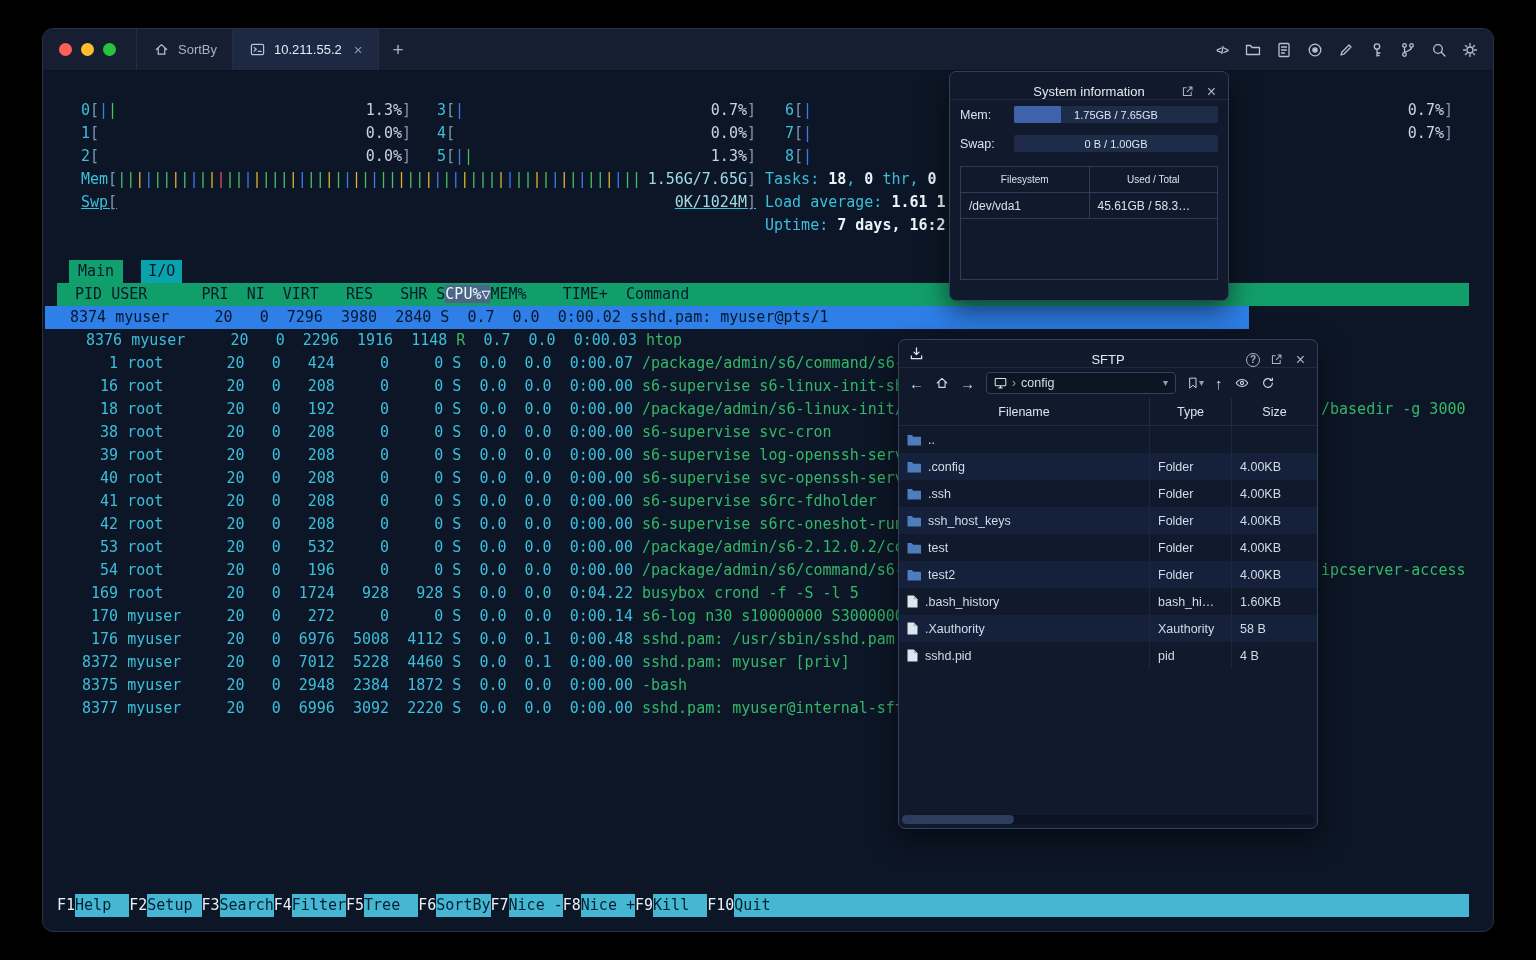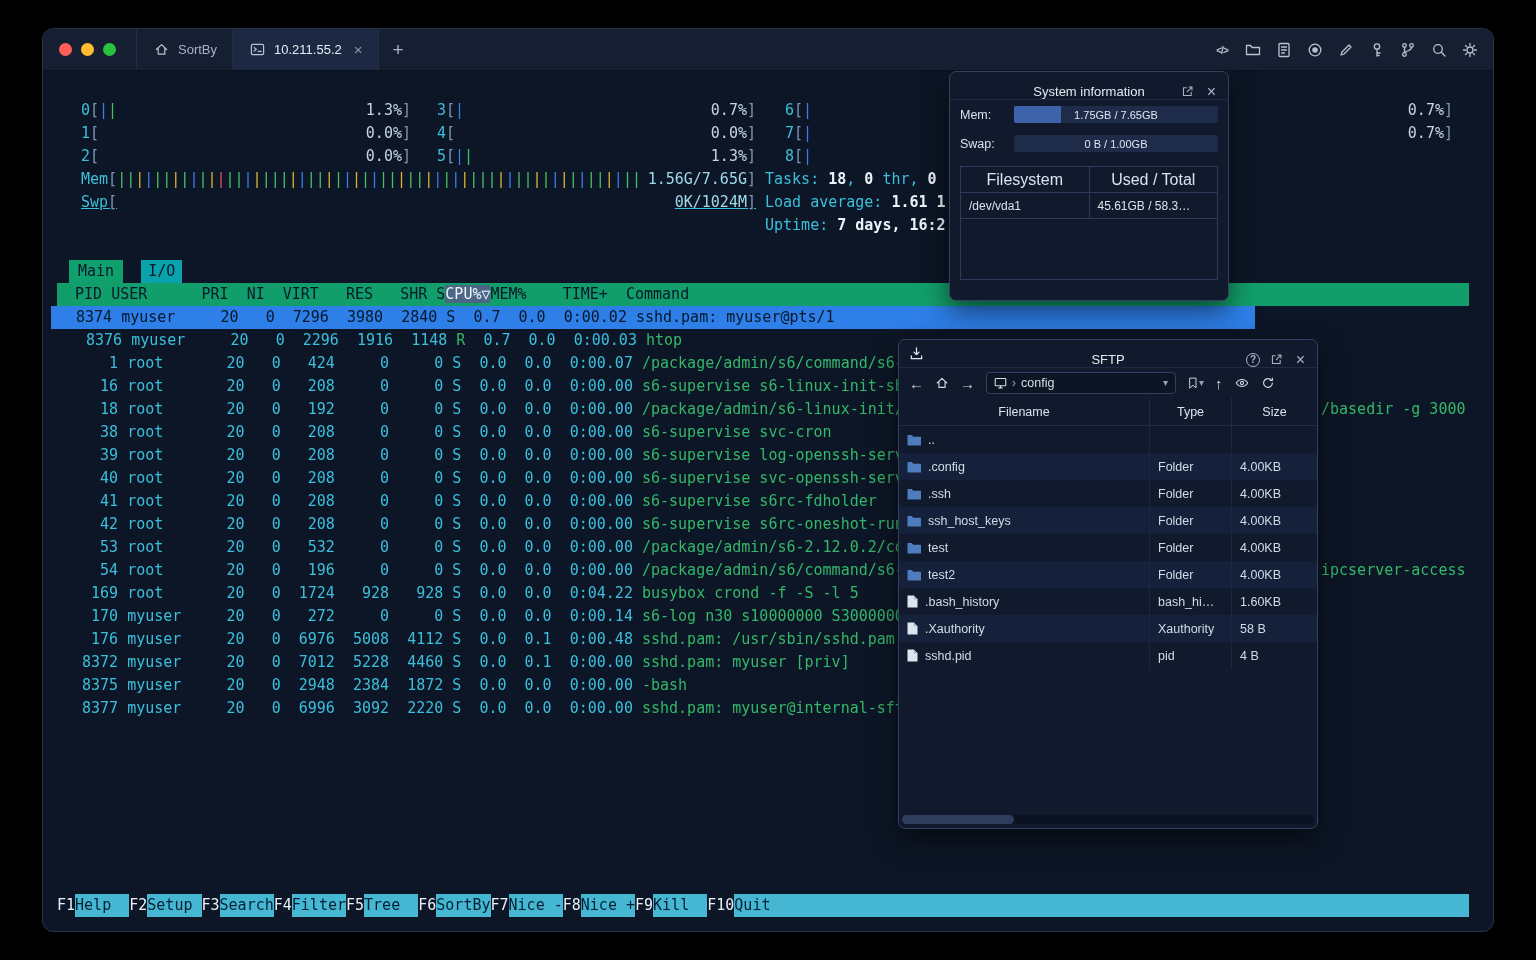--- a/index.html
+++ b/index.html
@@ -26,21 +26,21 @@
 .grn{color:#33b768}
 .brk{color:#7d98b4}
 .dim{color:#c3d4e2}
 .strong{color:#eaf2fa;font-weight:bold}
 .memval{color:#9fd9ea}
 .pc-g{color:#46c065}.pc-y{color:#d8b62e}.pc-b{color:#3d7bed}.pc-r{color:#e05252}
 .htab{display:inline-block;background:#10a06d;color:#07182b;padding:0 9px}
 .htab.io{background:#0aa3ad;padding:0 7px}
 .hbar{left:14px;width:1412px;background:#129e6a;color:#07182b;padding-left:0}
 .hdr-sort{background:#4a6586;color:#eef3f9}
-.selrow{left:8px;width:1204px;background:#2e7fe8;color:#07182b;padding-left:16px}
+.selrow{left:2px;width:1204px;background:#2e7fe8;color:#07182b;padding-left:16px}
 .prow{left:30px}
 .fbar{position:absolute;left:14px;top:823px;width:1412px;height:23px;display:flex}
 .fk{color:#e8eff7;white-space:pre}
 .fl{background:#45b7d3;color:#062033;white-space:pre}
 .ffill{flex:1;background:#45b7d3}
 
 .panel{position:absolute;background:#101a2c;border:1px solid #32415f;border-radius:7px;box-shadow:0 10px 28px rgba(0,0,0,.55);z-index:6}
 .si{left:906px;top:42px;width:280px;height:230px}
 .sftp{left:855px;top:310px;width:420px;height:490px}
 .p-title{height:28px;display:flex;align-items:flex-end;justify-content:center;position:relative;font-size:13px;color:#e2e9f3;border-bottom:1px solid #1e2a44}
@@ -50,21 +50,21 @@
 .pt-ic.dl{position:absolute;left:10px;top:6px}
 .help-ic{width:14px;height:14px;border:1px solid #a9b6c8;border-radius:50%;font-size:10px;display:flex;align-items:center;justify-content:center;font-weight:bold}
 
 .si-row{display:flex;align-items:center;height:29px;padding:0 10px;gap:8px}
 .si-label{width:46px;font-size:12.5px;color:#dae2ee}
 .si-bar{flex:1;height:17px;background:#1e2c49;border-radius:2px;position:relative;overflow:hidden}
 .si-fill{position:absolute;left:0;top:0;bottom:0;background:#3f63ab;width:0}
 .si-val{position:relative;display:flex;align-items:center;justify-content:center;height:100%;font-size:11px;color:#dde6f2}
 .si-table{margin:8px 10px 0;border:1px solid #2e3c5c;height:114px;font-size:12px;color:#dae2ee}
 .si-th,.si-tr{display:flex;height:26px;border-bottom:1px solid #2e3c5c}
-.si-th>div{flex:1;display:flex;align-items:center;justify-content:center;font-size:16px}
+.si-th>div{flex:1;display:flex;align-items:center;justify-content:center;font-size:10px}
 .si-tr>div{flex:1;display:flex;align-items:center;padding:0 8px}
 .si-th>div:first-child,.si-tr>div:first-child{border-right:1px solid #2e3c5c}
 
 .sf-toolbar{height:30px;display:flex;align-items:center;padding:0 10px;gap:11px;color:#cdd7e3}
 .nav-glyph{font-size:15px;color:#cdd7e3;line-height:1}
 .sf-tb{display:flex;align-items:center}
 .crumb{width:190px;height:22px;border:1px solid #31415f;border-radius:4px;background:#0c1524;display:flex;align-items:center;gap:5px;padding:0 7px;font-size:12.5px;color:#d6dfea}
 .crumb .spacer{flex:1}
 .caret{font-size:10px;color:#8fa0b8;line-height:1}
 .sf-head{display:grid;grid-template-columns:251px 82px 85px;height:28px;border-bottom:1px solid #202c46;font-size:12.5px;color:#dbe3ee}

